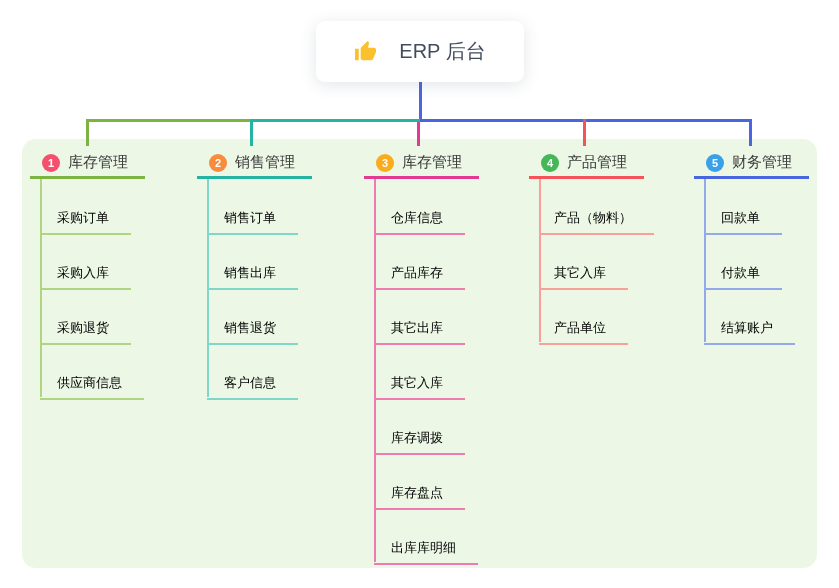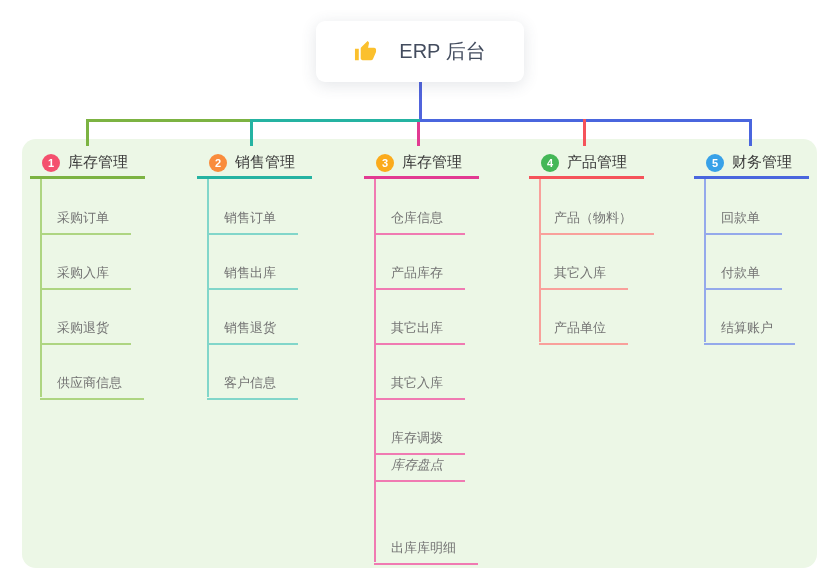--- a/index.html
+++ b/index.html
@@ -56,30 +56,30 @@
   
   .spine{position:absolute;top:179px;width:2px;}
   .sp1{left:40px;height:218px;background:#aed581;}
   .sp2{left:207px;height:218px;background:#81d6ca;}
   .sp3{left:374px;height:383px;background:#f07ab2;}
   .sp4{left:539px;height:163px;background:#f9a09b;}
   .sp5{left:704px;height:163px;background:#94a9eb;}
   
   .child{
     position:absolute;white-space:nowrap;cursor:pointer;
-    font-size:13px;color:#737373;
+    font-size:13px;color:#000000;
     padding:0 22px 6px 17px;border-bottom:2px solid;
   }
   .c1{left:40px;border-color:#aed581;}
   .c2{left:207px;border-color:#81d6ca;}
   .c3{left:374px;border-color:#f07ab2;}
   .c4{left:539px;border-color:#f9a09b;padding-left:15px;}
   .c5{left:704px;border-color:#94a9eb;}
   .r0{top:209px;} .r1{top:264px;} .r2{top:319px;} .r3{top:374px;}
-  .r4{top:429px;} .r5{top:456px;font-style:italic;} .r6{top:539px;}
+  .r4{top:429px;} .r5{top:484px;} .r6{top:539px;}
 </style>
 </head>
 <body>
 
 <div class="panel"></div>
 
 <div class="root-node">
   <svg viewBox="0 0 24 24">
     <path fill="#fbc02d" d="M1 21h4V9H1v12zM23 10c0-1.1-.9-2-2-2h-6.31l.95-4.57.03-.32c0-.41-.17-.79-.44-1.06L14.17 1 7.59 7.59C7.22 7.95 7 8.45 7 9v10c0 1.1.9 2 2 2h9c.83 0 1.54-.5 1.84-1.22l3.02-7.05c.09-.23.14-.47.14-.73v-2z"></path>
   </svg>

